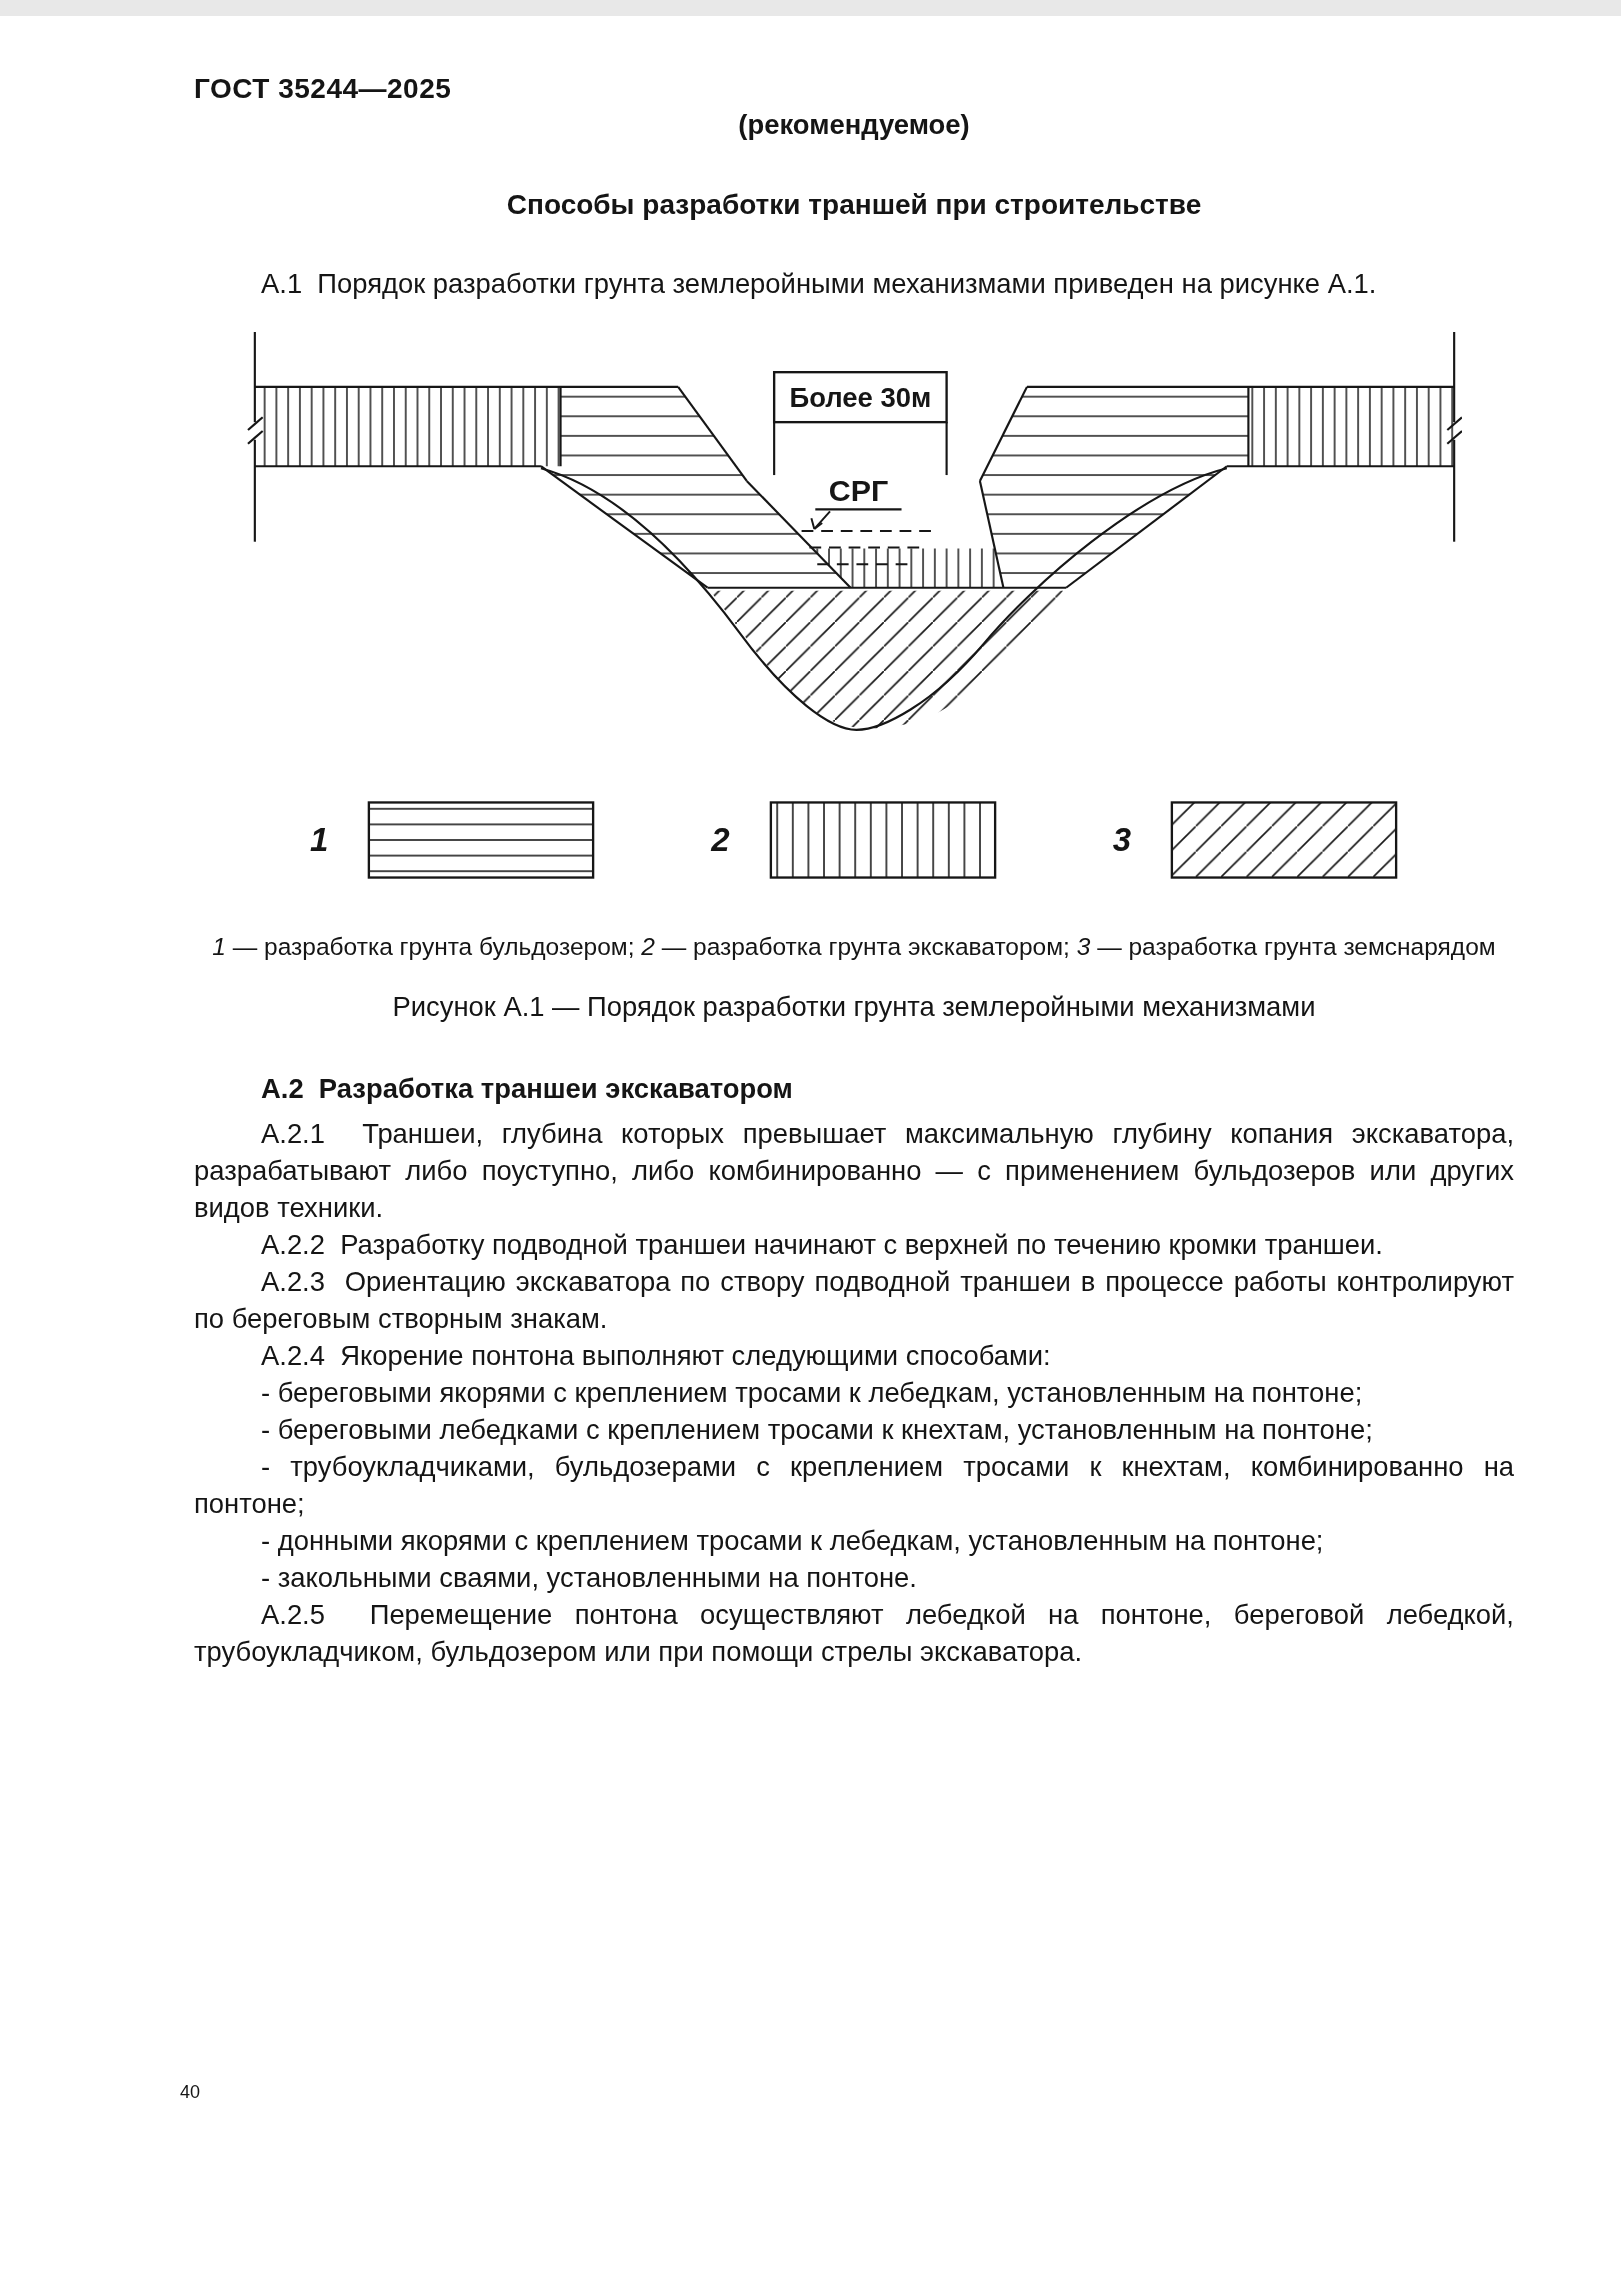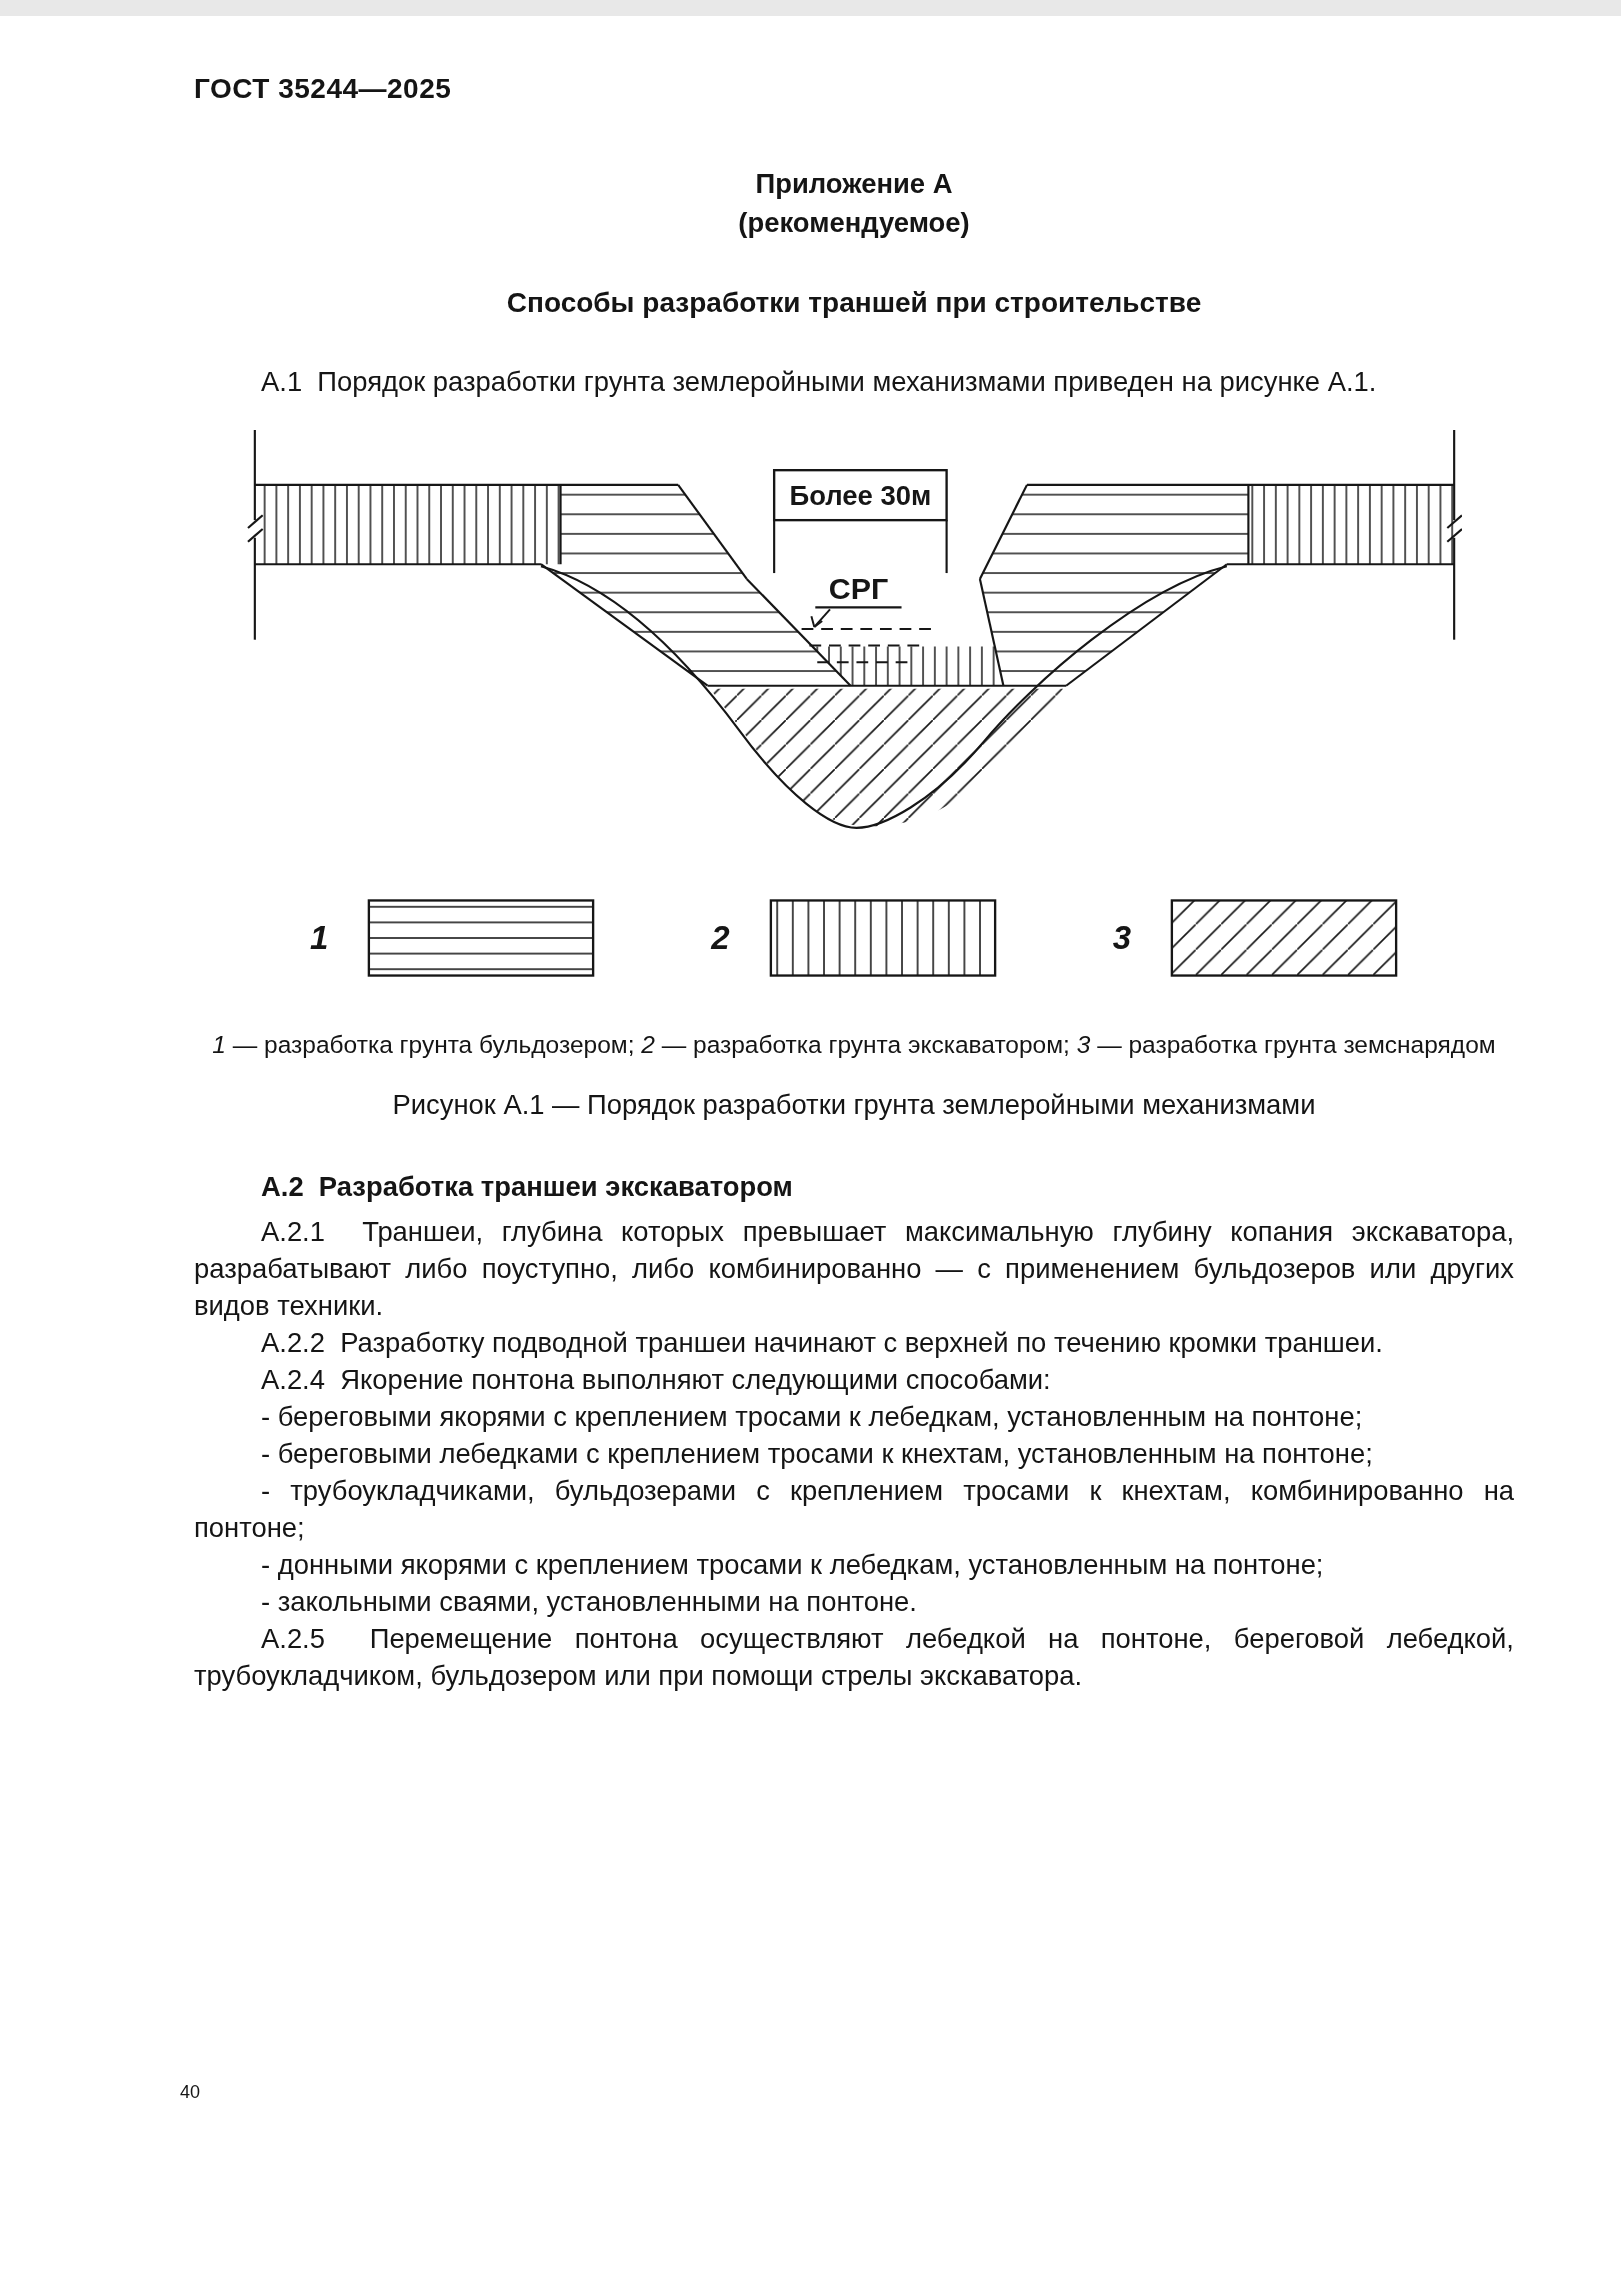--- a/index.html
+++ b/index.html
@@ -28,21 +28,20 @@
   .sec-body { margin-top:7.8px; }
   .pagenum { position:absolute; left:180px; top:2066px; font-size:18px; }
 </style>
 </head>
 <body>
 
 <div class="page">
 
   <div class="hdr">ГОСТ 35244—2025</div>
 
-  <div class="center app-label">Приложение А</div>
   <div class="center app-sub">(рекомендуемое)</div>
 
   <div class="center doc-title">Способы разработки траншей при строительстве</div>
 
   <p class="body-p intro">А.1&nbsp; Порядок разработки грунта землеройными механизмами приведен на рисунке А.1.</p>
 
   <div class="figwrap">
     <svg width="1215" height="446" viewBox="0 0 1240 455">
       <defs>
         <pattern id="hatchV" width="12" height="12" patternUnits="userSpaceOnUse">
@@ -156,20 +155,21 @@
     </p>
 
     <p class="fig-caption">Рисунок А.1 — Порядок разработки грунта землеройными механизмами</p>
   </div>
 
   <div class="sec-head">А.2&nbsp; Разработка траншеи экскаватором</div>
 
   <div class="sec-body">
     <p class="body-p">А.2.1&nbsp; Траншеи, глубина которых превышает максимальную глубину копания экскаватора, разрабатывают либо поуступно, либо комбинированно — с применением бульдозеров или других видов техники.</p>
     <p class="body-p">А.2.2&nbsp; Разработку подводной траншеи начинают с верхней по течению кромки траншеи.</p>
+    <p class="body-p">А.2.3&nbsp; Ориентацию экскаватора по створу подводной траншеи в процессе работы контролируют по береговым створным знакам.</p>
     <p class="body-p">А.2.4&nbsp; Якорение понтона выполняют следующими способами:</p>
     <p class="body-p">- береговыми якорями с креплением тросами к лебедкам, установленным на понтоне;</p>
     <p class="body-p">- береговыми лебедками с креплением тросами к кнехтам, установленным на понтоне;</p>
     <p class="body-p">- трубоукладчиками, бульдозерами с креплением тросами к кнехтам, комбинированно на понтоне;</p>
     <p class="body-p">- донными якорями с креплением тросами к лебедкам, установленным на понтоне;</p>
     <p class="body-p">- закольными сваями, установленными на понтоне.</p>
     <p class="body-p">А.2.5&nbsp; Перемещение понтона осуществляют лебедкой на понтоне, береговой лебедкой, трубоукладчиком, бульдозером или при помощи стрелы экскаватора.</p>
   </div>
 
   <div class="pagenum">40</div>

